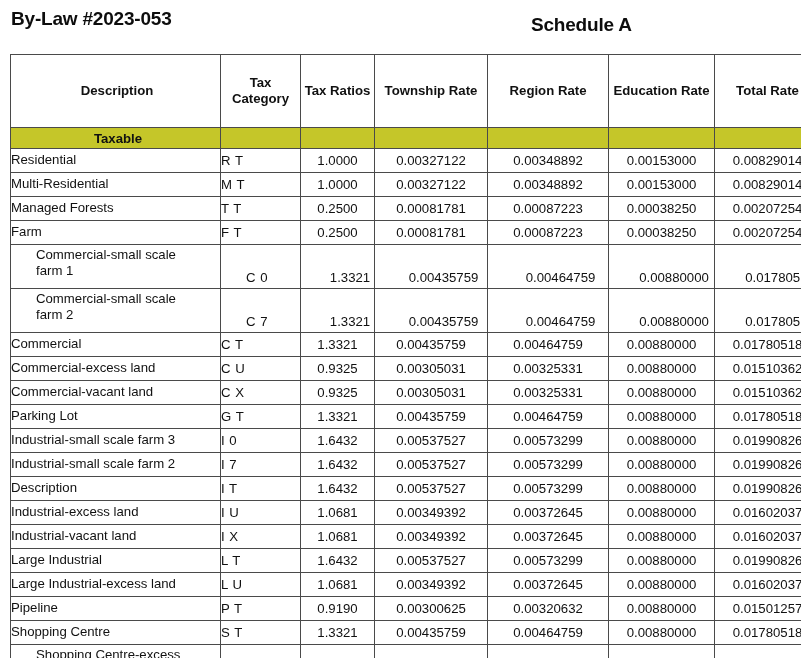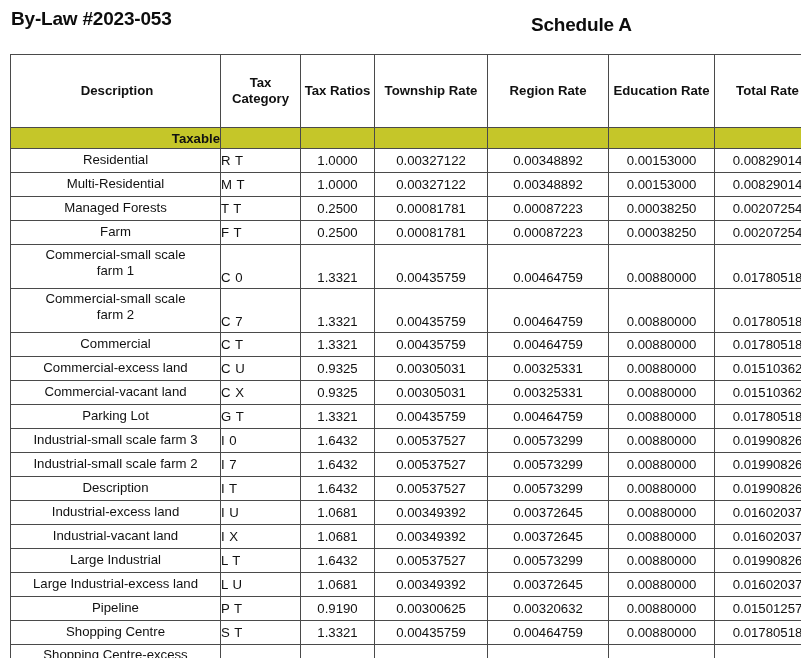--- a/index.html
+++ b/index.html
@@ -87,29 +87,29 @@
   thead th.h-desc { padding-left: 3px; }
 
   tr.section-row td {
     background: #c5c629;
     height: 20px;
     font-weight: bold;
     font-size: 13.2px;
   }
   tr.section-row td.sec-label {
     padding-left: 5px;
-    text-align: right;
+    text-align: center;
     color: #111111;
   }
 
   tr.data-row td { height: 23px; }
-  tr.data-row.tall td { height: 40px; }
+  tr.data-row.tall td { height: 40px; padding-left: 25px; }
 
   td.desc {
-    text-align: center;
+    text-align: left;
     padding-left: 5px;
     padding-right: 3px;
     line-height: 1.22;
   }
   td.desc.two-line {
     vertical-align: top;
     padding-top: 2px;
   }
   td.cat {
     text-align: left;

